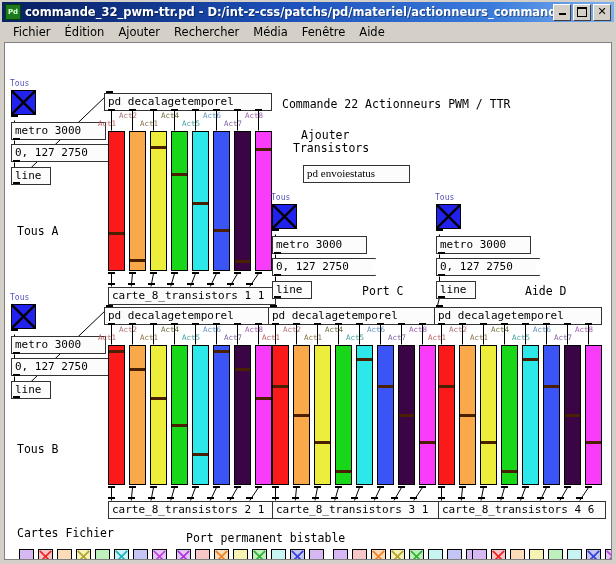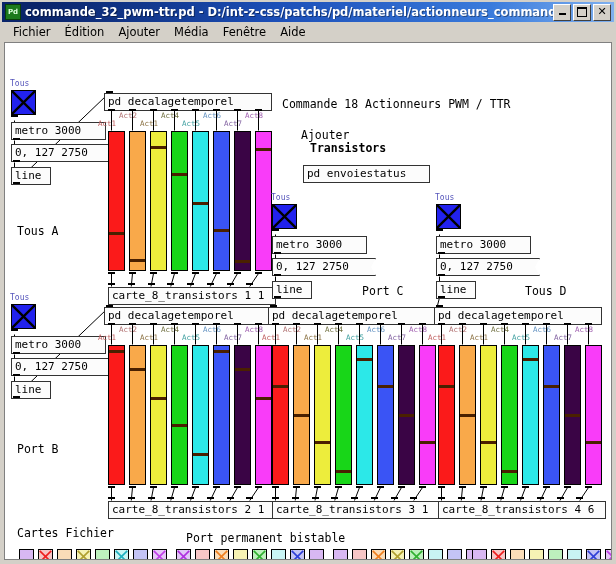--- a/index.html
+++ b/index.html
@@ -164,20 +164,21 @@
       <div class="tb-btn btn-close">
           <span>✕</span>
         </div>
     </div>
   </div>
 
   <div class="menubar">
     <div class="menuitem">Fichier</div>
     <div class="menuitem">Édition</div>
     <div class="menuitem">Ajouter</div>
+    <div class="menuitem">Rechercher</div>
     <div class="menuitem">Média</div>
     <div class="menuitem">Fenêtre</div>
     <div class="menuitem">Aide</div>
   </div>
 
   <div class="canvas-wrap">
     <div class="canvas" id="canvas">
       <svg class="wires" id="wires">
           <line x1="9.5" y1="77.5" x2="9.5" y2="80.5" stroke="#000" stroke-width="1"></line>
           <line x1="9.5" y1="97.5" x2="9.5" y2="102.5" stroke="#000" stroke-width="1"></line>
@@ -286,24 +287,24 @@
           <line x1="470.5" y1="522.5" x2="470.5" y2="535.5" stroke="#000" stroke-width="1"></line>
           <line x1="489.5" y1="522.5" x2="488.25" y2="535.5" stroke="#000" stroke-width="1"></line>
           <line x1="508.5" y1="522.5" x2="506" y2="535.5" stroke="#000" stroke-width="1"></line>
           <line x1="527.5" y1="522.5" x2="523.75" y2="535.5" stroke="#000" stroke-width="1"></line>
           <line x1="546.5" y1="522.5" x2="541.5" y2="535.5" stroke="#000" stroke-width="1"></line>
           <line x1="565.5" y1="522.5" x2="559.25" y2="535.5" stroke="#000" stroke-width="1"></line>
           <line x1="584.5" y1="522.5" x2="577" y2="535.5" stroke="#000" stroke-width="1"></line>
           <line x1="603.5" y1="522.5" x2="594.75" y2="535.5" stroke="#000" stroke-width="1"></line>
         </svg>
       <div id="objects">
-          <div class="pdcomment" style="left: 277px; top: 55px;">Commande 18 Actionneurs PWM / TTR</div>
+          <div class="pdcomment" style="left: 277px; top: 55px;">Commande 22 Actionneurs PWM / TTR</div>
           <div class="pdcomment" style="left: 296px; top: 86px;">Ajouter</div>
-          <div class="pdcomment" style="left: 305px; top: 99px; font-weight: bold;">Transistors</div>
-          <div class="pdobj" style="left: 298px; top: 122px; width: 127px;">pd envoiestatus</div>
+          <div class="pdcomment" style="left: 288px; top: 99px;">Transistors</div>
+          <div class="pdobj" style="left: 298px; top: 122px; width: 107px; font-family: Liberation Serif, serif;">pd envoiestatus</div>
           <div class="tous" style="color: rgb(85, 85, 187); left: 5px; top: 36px;">Tous</div>
           <div class="toggle" style="background: rgb(34, 34, 238); left: 6px; top: 47px; width: 25px; height: 25px;">
             <svg viewBox="0 0 10 10" preserveAspectRatio="none">
               <line x1="0" y1="0" x2="10" y2="10" stroke="#000" stroke-width="1"></line>
               <line x1="10" y1="0" x2="0" y2="10" stroke="#000" stroke-width="1"></line>
             </svg>
           </div>
           <div class="nub" style="width: 7px; left: 6px; top: 72px;"></div>
           <div class="pdobj" style="left: 6px; top: 79px; width: 95px;">metro 3000</div>
           <div class="nub" style="width: 7px; left: 8px; top: 95px;"></div>
@@ -378,21 +379,21 @@
               <line x1="10" y1="0" x2="0" y2="10" stroke="#000" stroke-width="1"></line>
             </svg>
           </div>
           <div class="nub" style="width: 7px; left: 6px; top: 286px;"></div>
           <div class="pdobj" style="left: 6px; top: 293px; width: 95px;">metro 3000</div>
           <div class="nub" style="width: 7px; left: 8px; top: 309px;"></div>
           <div class="pdmsg" style="left: 6px; top: 315px; width: 104px;">0, 127 2750</div>
           <div class="nub" style="width: 7px; left: 8px; top: 331px;"></div>
           <div class="pdobj" style="left: 6px; top: 338px; width: 40px;">line</div>
           <div class="nub" style="width: 7px; left: 8px; top: 353px;"></div>
-          <div class="pdcomment" style="left: 12px; top: 400px;">Port B</div>
+          <div class="pdcomment" style="left: 12px; top: 400px;">Tous B</div>
           <div class="pdobj" style="left: 99px; top: 264px; width: 168px;">pd decalagetemporel</div>
           <div class="nub" style="width: 7px; left: 101px; top: 262px;"></div>
           <div class="lbl" style="color: rgb(192, 96, 96); left: 93px; top: 291px;">Act1</div>
           <div class="nub" style="width: 7px; left: 103px; top: 280px;"></div>
           <div class="lbl" style="color: rgb(176, 112, 112); left: 114px; top: 283px;">Act2</div>
           <div class="nub" style="width: 7px; left: 124px; top: 280px;"></div>
           <div class="lbl" style="color: rgb(138, 112, 64); left: 135px; top: 291px;">Act1</div>
           <div class="nub" style="width: 7px; left: 145px; top: 280px;"></div>
           <div class="lbl" style="color: rgb(112, 112, 64); left: 156px; top: 283px;">Act4</div>
           <div class="nub" style="width: 7px; left: 166px; top: 280px;"></div>
@@ -526,21 +527,21 @@
               <line x1="10" y1="0" x2="0" y2="10" stroke="#000" stroke-width="1"></line>
             </svg>
           </div>
           <div class="nub" style="width: 7px; left: 431px; top: 186px;"></div>
           <div class="pdobj" style="left: 431px; top: 193px; width: 95px;">metro 3000</div>
           <div class="nub" style="width: 7px; left: 433px; top: 209px;"></div>
           <div class="pdmsg" style="left: 431px; top: 215px; width: 104px;">0, 127 2750</div>
           <div class="nub" style="width: 7px; left: 433px; top: 231px;"></div>
           <div class="pdobj" style="left: 431px; top: 238px; width: 40px;">line</div>
           <div class="nub" style="width: 7px; left: 433px; top: 253px;"></div>
-          <div class="pdcomment" style="left: 520px; top: 242px;">Tous D</div>
+          <div class="pdcomment" style="left: 520px; top: 242px;">Aide D</div>
           <div class="pdobj" style="left: 429px; top: 264px; width: 168px;">pd decalagetemporel</div>
           <div class="nub" style="width: 7px; left: 431px; top: 262px;"></div>
           <div class="lbl" style="color: rgb(192, 96, 96); left: 423px; top: 291px;">Act1</div>
           <div class="nub" style="width: 7px; left: 433px; top: 280px;"></div>
           <div class="lbl" style="color: rgb(176, 112, 112); left: 444px; top: 283px;">Act2</div>
           <div class="nub" style="width: 7px; left: 454px; top: 280px;"></div>
           <div class="lbl" style="color: rgb(138, 112, 64); left: 465px; top: 291px;">Act1</div>
           <div class="nub" style="width: 7px; left: 475px; top: 280px;"></div>
           <div class="lbl" style="color: rgb(112, 112, 64); left: 486px; top: 283px;">Act4</div>
           <div class="nub" style="width: 7px; left: 496px; top: 280px;"></div>

